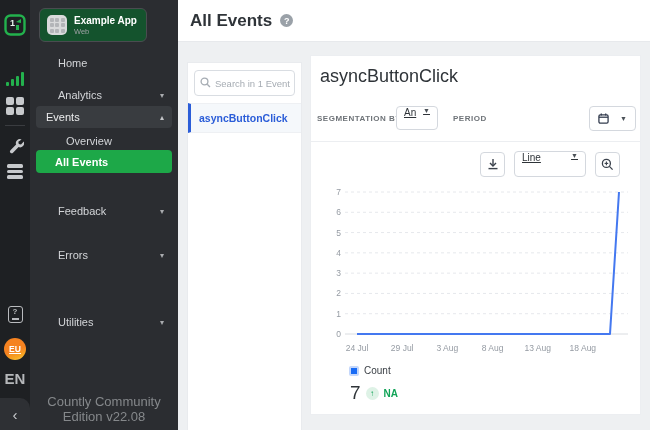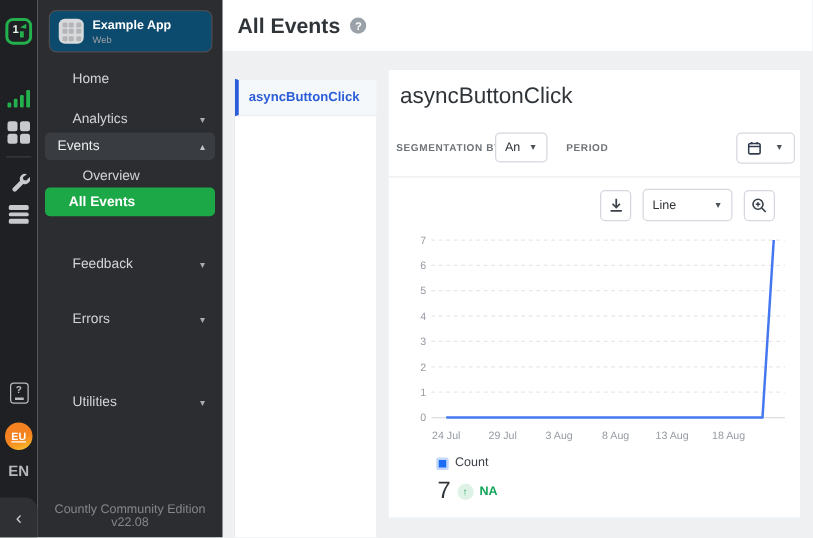--- a/index.html
+++ b/index.html
@@ -13,58 +13,58 @@
   .rail-icon { position:absolute; left:0; width:30px; display:flex; justify-content:center; }
   .bars { display:flex; align-items:flex-end; gap:2px; height:14px; }
   .bars i { display:block; width:3px; background:#23b14d; border-radius:1px; }
   .grid4 { display:grid; grid-template-columns:8px 8px; grid-gap:2px; }
   .grid4 i { width:8px; height:8px; background:#c7c9cc; border-radius:2px; }
   .rail-div { position:absolute; left:5px; top:125px; width:20px; height:1px; background:#3a3c40; }
   .stack3 i { display:block; width:16px; height:3.5px; background:#c7c9cc; border-radius:1.5px; margin-bottom:2px; }
   .helpdoc { width:15px; height:17px; border:1.5px solid #b9bbbe; border-radius:3px; color:#b9bbbe; font-size:8px; font-weight:bold; text-align:center; line-height:10px; }
   .helpdoc .ul { display:block; width:7px; height:1.5px; background:#b9bbbe; margin:1px auto 0; }
   .avatar { width:22px; height:22px; border-radius:50%; background:linear-gradient(160deg,#f58220 55%,#f7a823 80%,#fbd156); color:#fff; font-size:8.5px; font-weight:bold; display:flex; align-items:center; justify-content:center;text-decoration:underline; }
-  .lang { color:#b5b7ba; font-size:12px; font-weight:bold; }
+  .lang { color:#b5b7ba; font-size:15px; font-weight:bold; }
   .collapse { position:absolute; left:0; bottom:0; width:30px; height:32px; background:#2e3034; border-radius:0 10px 0 0; color:#c9cbce; font-size:15px; display:flex; align-items:center; justify-content:center; cursor:pointer; }
 
   
   .sidebar { position:absolute; left:30px; top:0; width:148px; height:430px; background:#2b2d31; z-index:2; }
-  .appcard { position:absolute; left:9px; top:8px; width:131px; height:34px; border:1px solid #4a4c50; border-radius:6px; background:#0c4a6e; display:flex; align-items:center; padding:10px 7px; gap:7px; }
+  .appcard { position:absolute; left:9px; top:8px; width:108px; height:34px; border:1px solid #4a4c50; border-radius:6px; background:#14532d; display:flex; align-items:center; padding:10px 7px; gap:7px; }
   .appicon { width:20px; height:20px; background:#d9dadb; border-radius:5px; display:grid; grid-template-columns:repeat(3,4px); grid-gap:1.5px; align-content:center; justify-content:center; }
   .appicon i { width:4px; height:4px; background:#b3b5b8; border-radius:1px; }
   .appname { color:#fff; font-size:10px; font-weight:bold; line-height:12px; }
   .apptype { color:#9ea0a4; font-size:7.5px; }
   .nav-item { position:absolute; left:0; width:148px; height:18px; display:flex; align-items:center; color:#d3d5d8; font-size:11px; padding-left:28px; cursor:pointer; }
   .nav-item .chev { position:absolute; right:14px; font-size:8px; color:#a9abae; }
   .nav-item.sub { padding-left:36px; }
   .nav-group { position:absolute; left:6px; width:136px; height:22px; background:#393c40; border-radius:4px; display:flex; align-items:center; padding-left:10px; color:#ecedee; font-size:11px; cursor:pointer; }
   .nav-group .chev { position:absolute; right:8px; font-size:8px; color:#c3c5c8; }
   .nav-selected { position:absolute; left:6px; width:136px; height:23px; background:#1da848; border-radius:4px; display:flex; align-items:center; padding-left:19px; color:#fff; font-size:11px; font-weight:bold; cursor:pointer; }
-  .side-footer { position:absolute; left:0; bottom:6px; width:148px; text-align:center; color:#85888b; font-size:10px; }
+  .side-footer { position:absolute; left:0; bottom:6px; width:148px; text-align:center; color:#85888b; font-size:13px; }
 
   
   .main { position:absolute; left:178px; top:0; width:472px; height:430px; background:#eef0f2; }
   .main-header { position:absolute; left:0; top:0; width:472px; height:42px; background:#fff; border-bottom:1px solid #e7e9ec; display:flex; align-items:center; padding-left:12px; gap:8px; }
   .page-title { font-size:17px; font-weight:bold; color:#2f3439; }
   .qmark { width:13px; height:13px; border-radius:50%; background:#9aa1a8; color:#fff; font-size:9px; font-weight:bold; display:flex; align-items:center; justify-content:center; }
 
   
   .list-card { position:absolute; left:9px; top:62px; width:115px; height:368px; background:#fff; border:1px solid #e9ebee; border-bottom:none; }
   .search-wrap { margin:7px 6px; position:relative; }
   .search-input { width:100%; height:26px; border:1px solid #d9dde2; border-radius:4px; font-size:9.5px; color:#444; padding:0 4px 0 20px; outline:none; font-family:inherit; }
   .search-input::placeholder { color:#a6acb3; }
   .search-ic { position:absolute; left:6px; top:7px; }
   .event-item { height:30px; border-left:3px solid #2b5dd8; background:#f5f8fb; border-top:1px solid #eef0f3; border-bottom:1px solid #eef0f3; display:flex; align-items:center; padding-left:8px; color:#2b5dd8; font-size:10.5px; font-weight:bold; cursor:pointer; }
 
   
   .detail-panel { position:absolute; left:132px; top:55px; width:331px; height:360px; background:#fff; border:1px solid #eceef1; }
   .detail-title { position:absolute; left:9px; top:10px; font-size:18px; font-weight:500; color:#2f3439; }
   .filter-row { position:absolute; left:6px; top:50px; width:319px; height:25px; }
   .flabel { position:absolute; top:8px; font-size:8px; font-weight:bold; letter-spacing:.5px; color:#6e7378; }
-  .selbox { position:absolute; height:24px; background:#fff; border:1px solid #d4d8de; border-radius:4px; display:flex; align-items:center; justify-content:space-between; padding:0 7px; font-size:10px; color:#2e3338; cursor:pointer; }
+  .selbox { position:absolute; height:24px; background:#fff; border:1px solid #d4d8de; border-radius:4px; display:flex; align-items:flex-start; justify-content:space-between; padding:0 7px; font-size:10px; color:#2e3338; cursor:pointer;text-decoration:underline; }
   .caret { font-size:7px; color:#4c5258; margin-left:6px; }
   .datebtn { position:absolute; right:0; top:0; height:25px; border:1px solid #d4d8de; border-radius:4px; background:#fff; display:flex; align-items:center; gap:5px; padding:0 8px; font-size:10px; font-weight:bold; color:#2e3338; cursor:pointer; }
   .divider { position:absolute; left:0; top:85px; width:329px; height:1px; background:#eceef1; }
   .chart-controls { position:absolute; right:20px; top:95px; display:flex; gap:9px; align-items:center; }
   .icon-btn { width:25px; height:25px; border:1px solid #d4d8de; border-radius:4px; background:#fff; display:flex; align-items:center; justify-content:center; cursor:pointer; }
   .type-select { width:72px; height:26px; }
   .chart-wrap { position:absolute; left:20px; top:128px; width:300px; height:176px; }
   .ytick { font-size:8.5px; fill:#959ba3; }
   .xtick { font-size:8.5px; fill:#959ba3; text-anchor:middle; }
   .gridline { stroke:#e6e8ec; stroke-dasharray:3,3; stroke-width:1; }
@@ -183,20 +183,27 @@
     <div class="side-footer">Countly Community Edition v22.08</div>
   </div>
 
   <div class="main">
     <div class="main-header">
       <span class="page-title">All Events</span>
       <span class="qmark">?</span>
     </div>
 
     <div class="list-card">
+      <div class="search-wrap">
+        <svg class="search-ic" width="11" height="11" viewBox="0 0 11 11">
+          <circle cx="4.5" cy="4.5" r="3.4" fill="none" stroke="#a6acb3" stroke-width="1.3"></circle>
+          <line x1="7.2" y1="7.2" x2="10" y2="10" stroke="#a6acb3" stroke-width="1.3"></line>
+        </svg>
+        <input class="search-input" placeholder="Search in 1 Event" style="">
+      </div>
       <div class="event-item">
         <span>asyncButtonClick</span>
       </div>
     </div>
 
     <div class="detail-panel">
       <div class="detail-title">asyncButtonClick</div>
 
       <div class="filter-row">
         <span class="flabel" style="left:0">SEGMENTATION BY</span>

